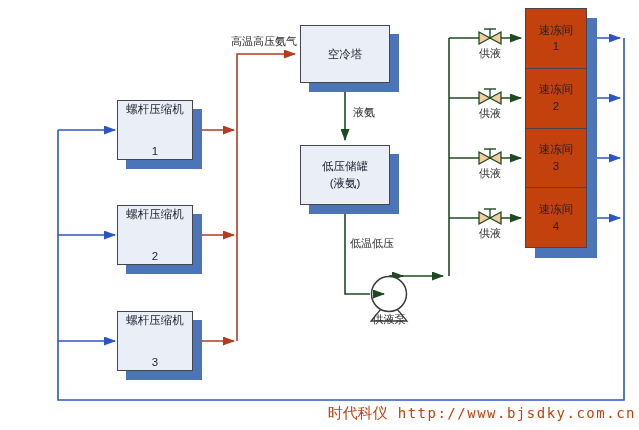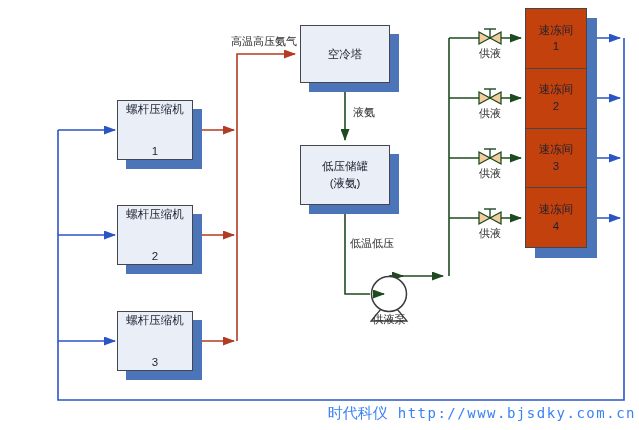--- a/index.html
+++ b/index.html
@@ -27,21 +27,21 @@
   .freezer-cell{
     flex:1;display:flex;flex-direction:column;align-items:center;justify-content:center;
     font-size:11.5px;line-height:1.45;color:#1e2030;text-align:center;
   }
   .freezer-cell + .freezer-cell{border-top:1.5px solid #45454d;}
   .lbl{
     position:absolute;font-size:11px;color:#2e2e2e;white-space:nowrap;line-height:1.3;
   }
   .lbl.center{text-align:center;white-space:normal;}
   #watermark{
-    position:absolute;left:0;right:3px;top:404px;text-align:right;color:#3b82f6;
+    position:absolute;left:0;right:3px;top:404px;text-align:right;color:#c2410c;
   }
   #watermark .brand{font-family:"DejaVu Serif", serif;font-size:15px;margin-right:10px;}
   #watermark .url{font-family:"DejaVu Sans Mono", monospace;font-size:14px;letter-spacing:1.5px;}
 </style>
 </head>
 <body>
 
 <div id="stage">
 
   <svg class="pipes" width="639" height="430" viewBox="0 0 639 430">

